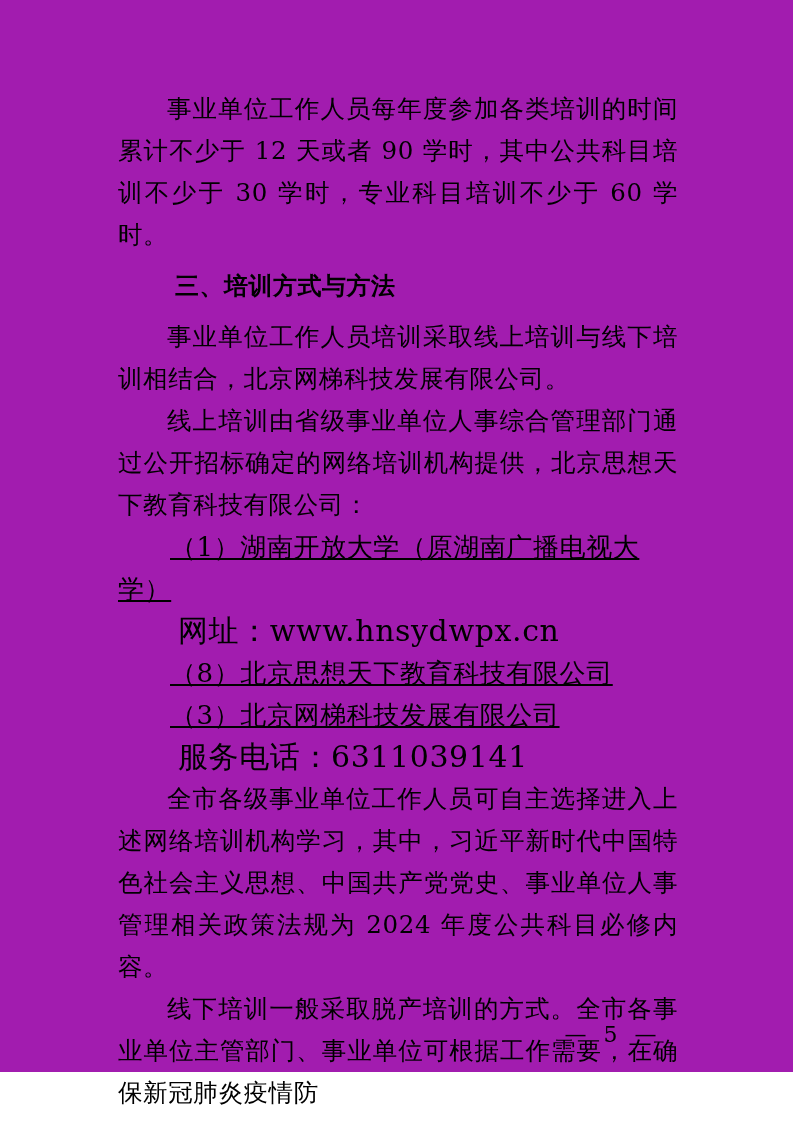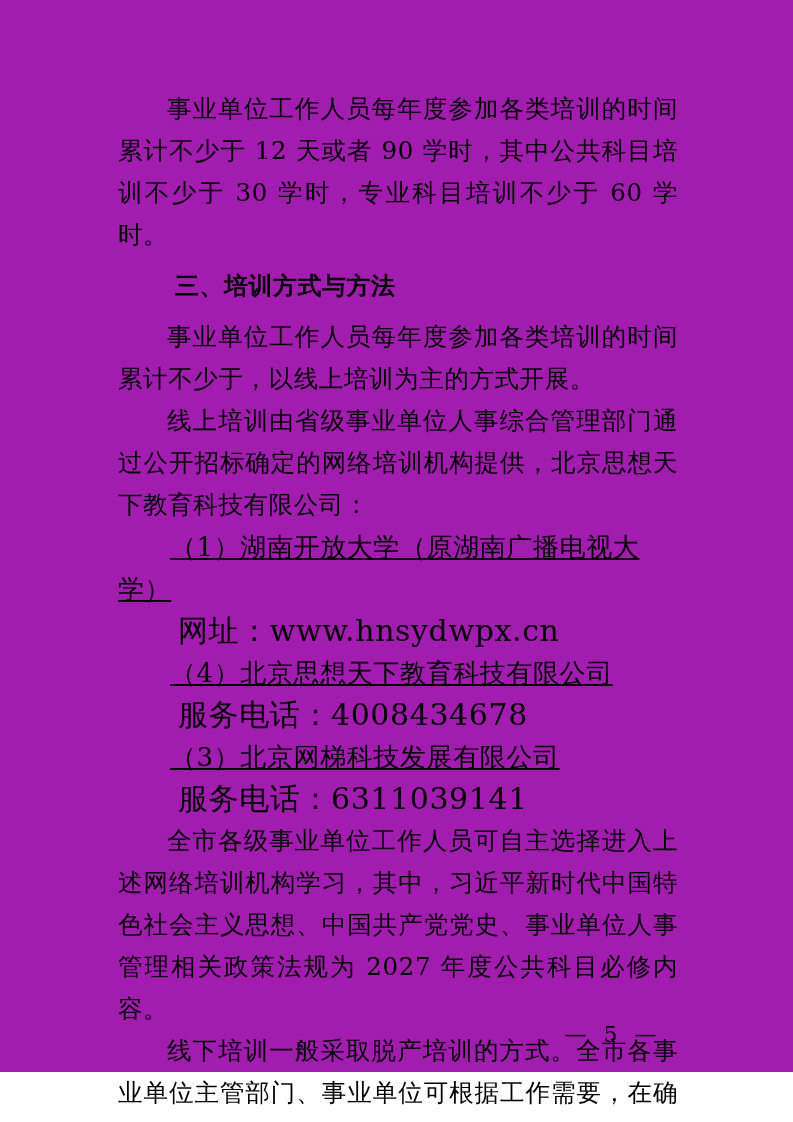--- a/index.html
+++ b/index.html
@@ -89,40 +89,39 @@
 </head>
 <body>
 
 <div class="page">
   <div class="content">
 
     <p class="para indent">事业单位工作人员每年度参加各类培训的时间累计不少于 12 天或者 90 学时，其中公共科目培训不少于 30 学时，专业科目培训不少于 60 学时。</p>
 
     <h2 class="heading">三、培训方式与方法</h2>
 
-    <p class="para indent">事业单位工作人员每年度参加各类培训的时间累计不少于，以线上培训为主的方式开展。</p>
+    <p class="para indent">事业单位工作人员培训采取线上培训与线下培训相结合，北京网梯科技发展有限公司。</p>
 
     <p class="para indent">线上培训由省级事业单位人事综合管理部门通过公开招标确定的网络培训机构提供，北京思想天下教育科技有限公司：</p>
 
     <p class="listline">（1）湖南开放大学（原湖南广播电视大学）</p>
 
     <p class="urlline">网址：www.hnsydwpx.cn</p>
 
 
-    <p class="listline">（4）北京思想天下教育科技有限公司</p>
+    <p class="listline">（8）北京思想天下教育科技有限公司</p>
 
 
-    <p class="urlline">服务电话：4008434678</p>
 
     <p class="listline">（3）北京网梯科技发展有限公司</p>
 
 
     <p class="urlline">服务电话：6311039141</p>
 
-    <p class="para indent">全市各级事业单位工作人员可自主选择进入上述网络培训机构学习，其中，习近平新时代中国特色社会主义思想、中国共产党党史、事业单位人事管理相关政策法规为 2027 年度公共科目必修内容。</p>
+    <p class="para indent">全市各级事业单位工作人员可自主选择进入上述网络培训机构学习，其中，习近平新时代中国特色社会主义思想、中国共产党党史、事业单位人事管理相关政策法规为 2024 年度公共科目必修内容。</p>
 
     <p class="para indent">线下培训一般采取脱产培训的方式。全市各事业单位主管部门、事业单位可根据工作需要，在确保新冠肺炎疫情防</p>
 
   </div>
 
   <div class="footer">
     <span class="footer-inner">
       <span>—</span>
       <span class="pagenum">5</span>
       <span>—</span>

